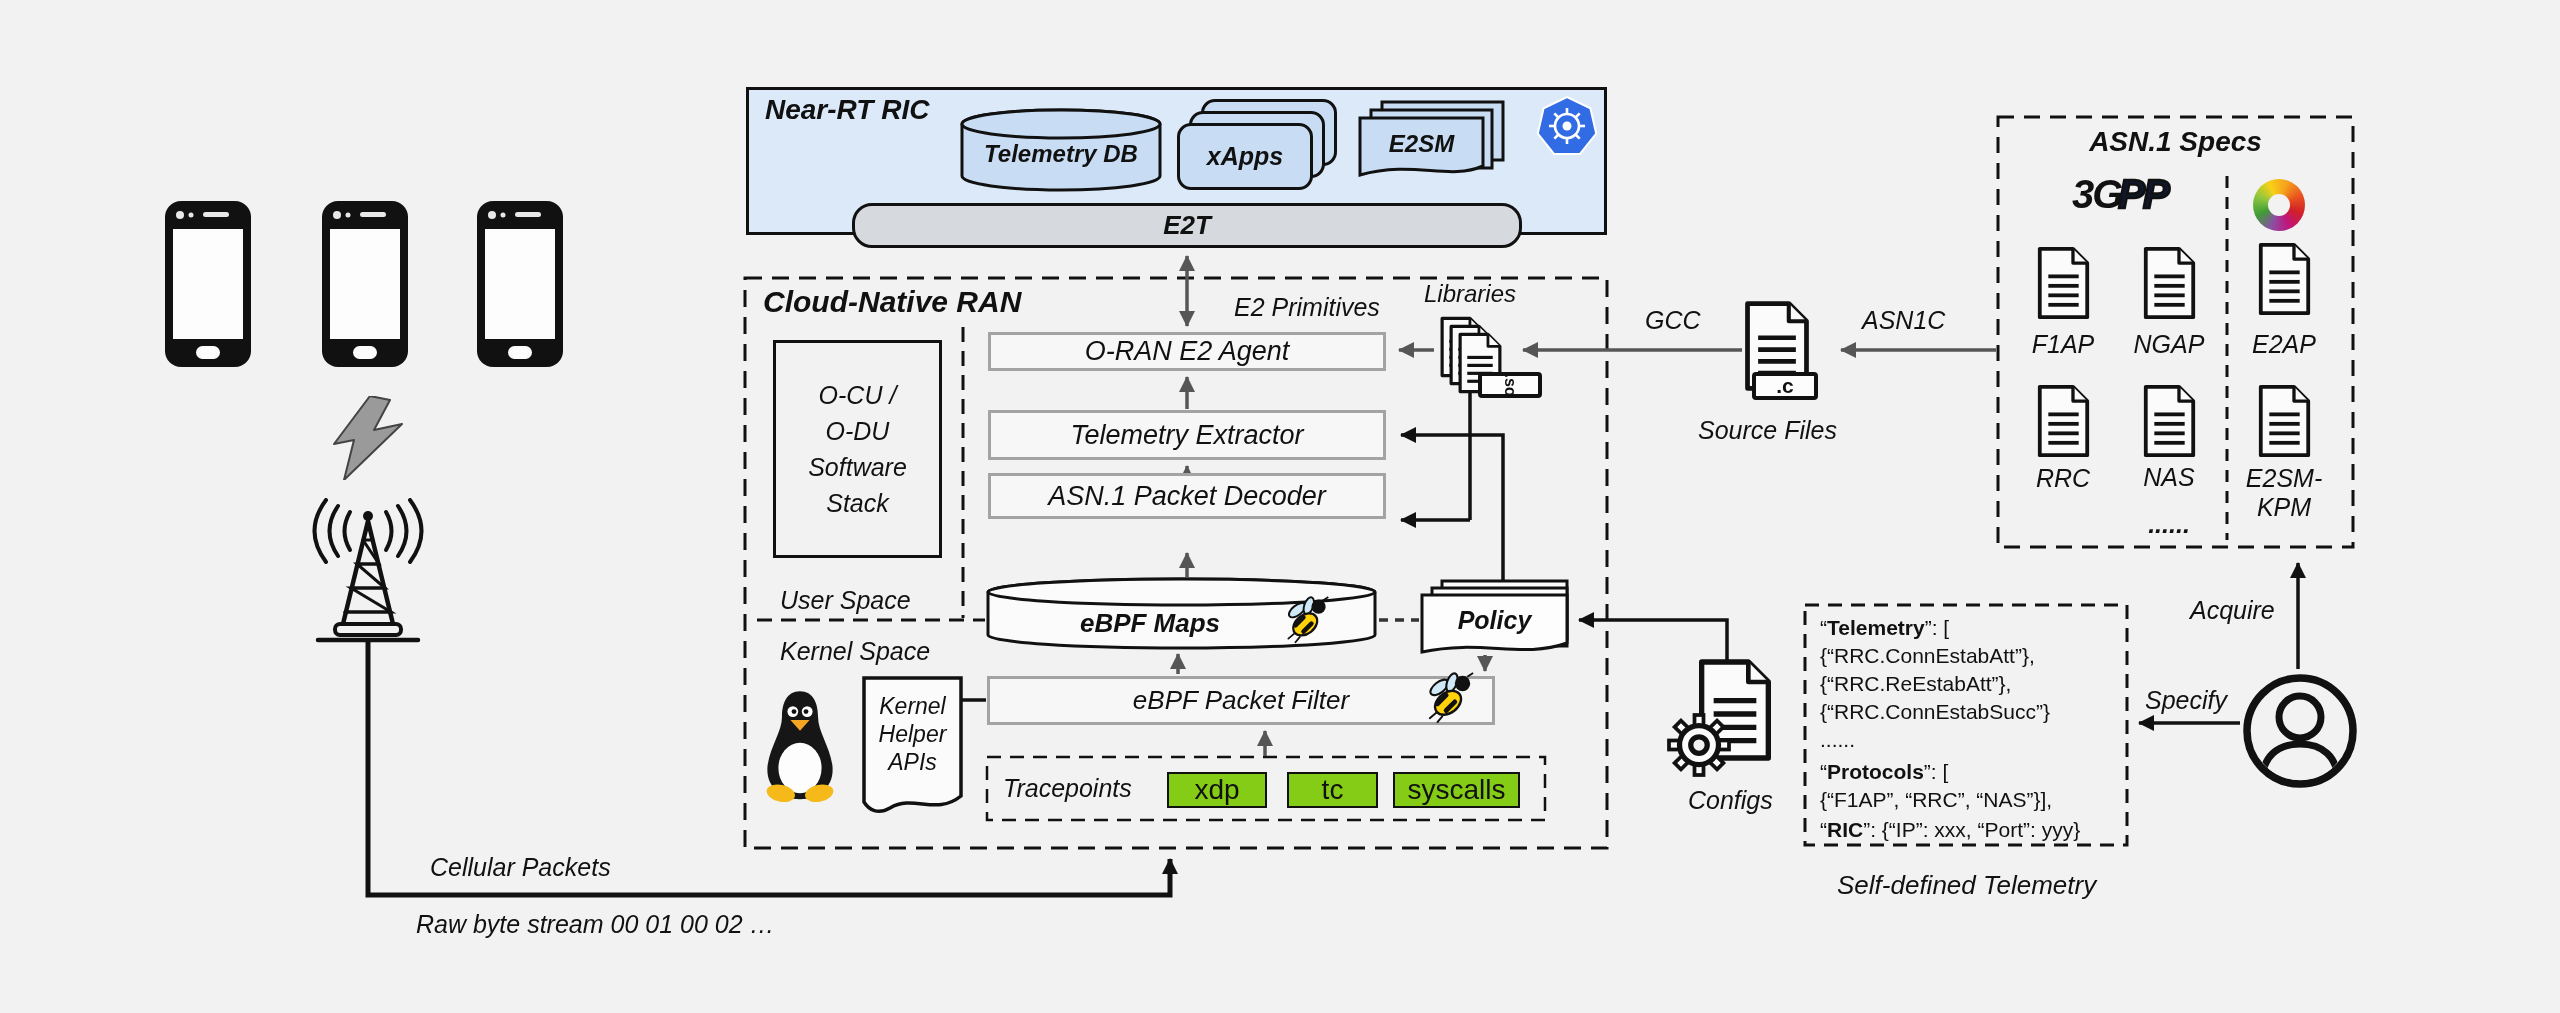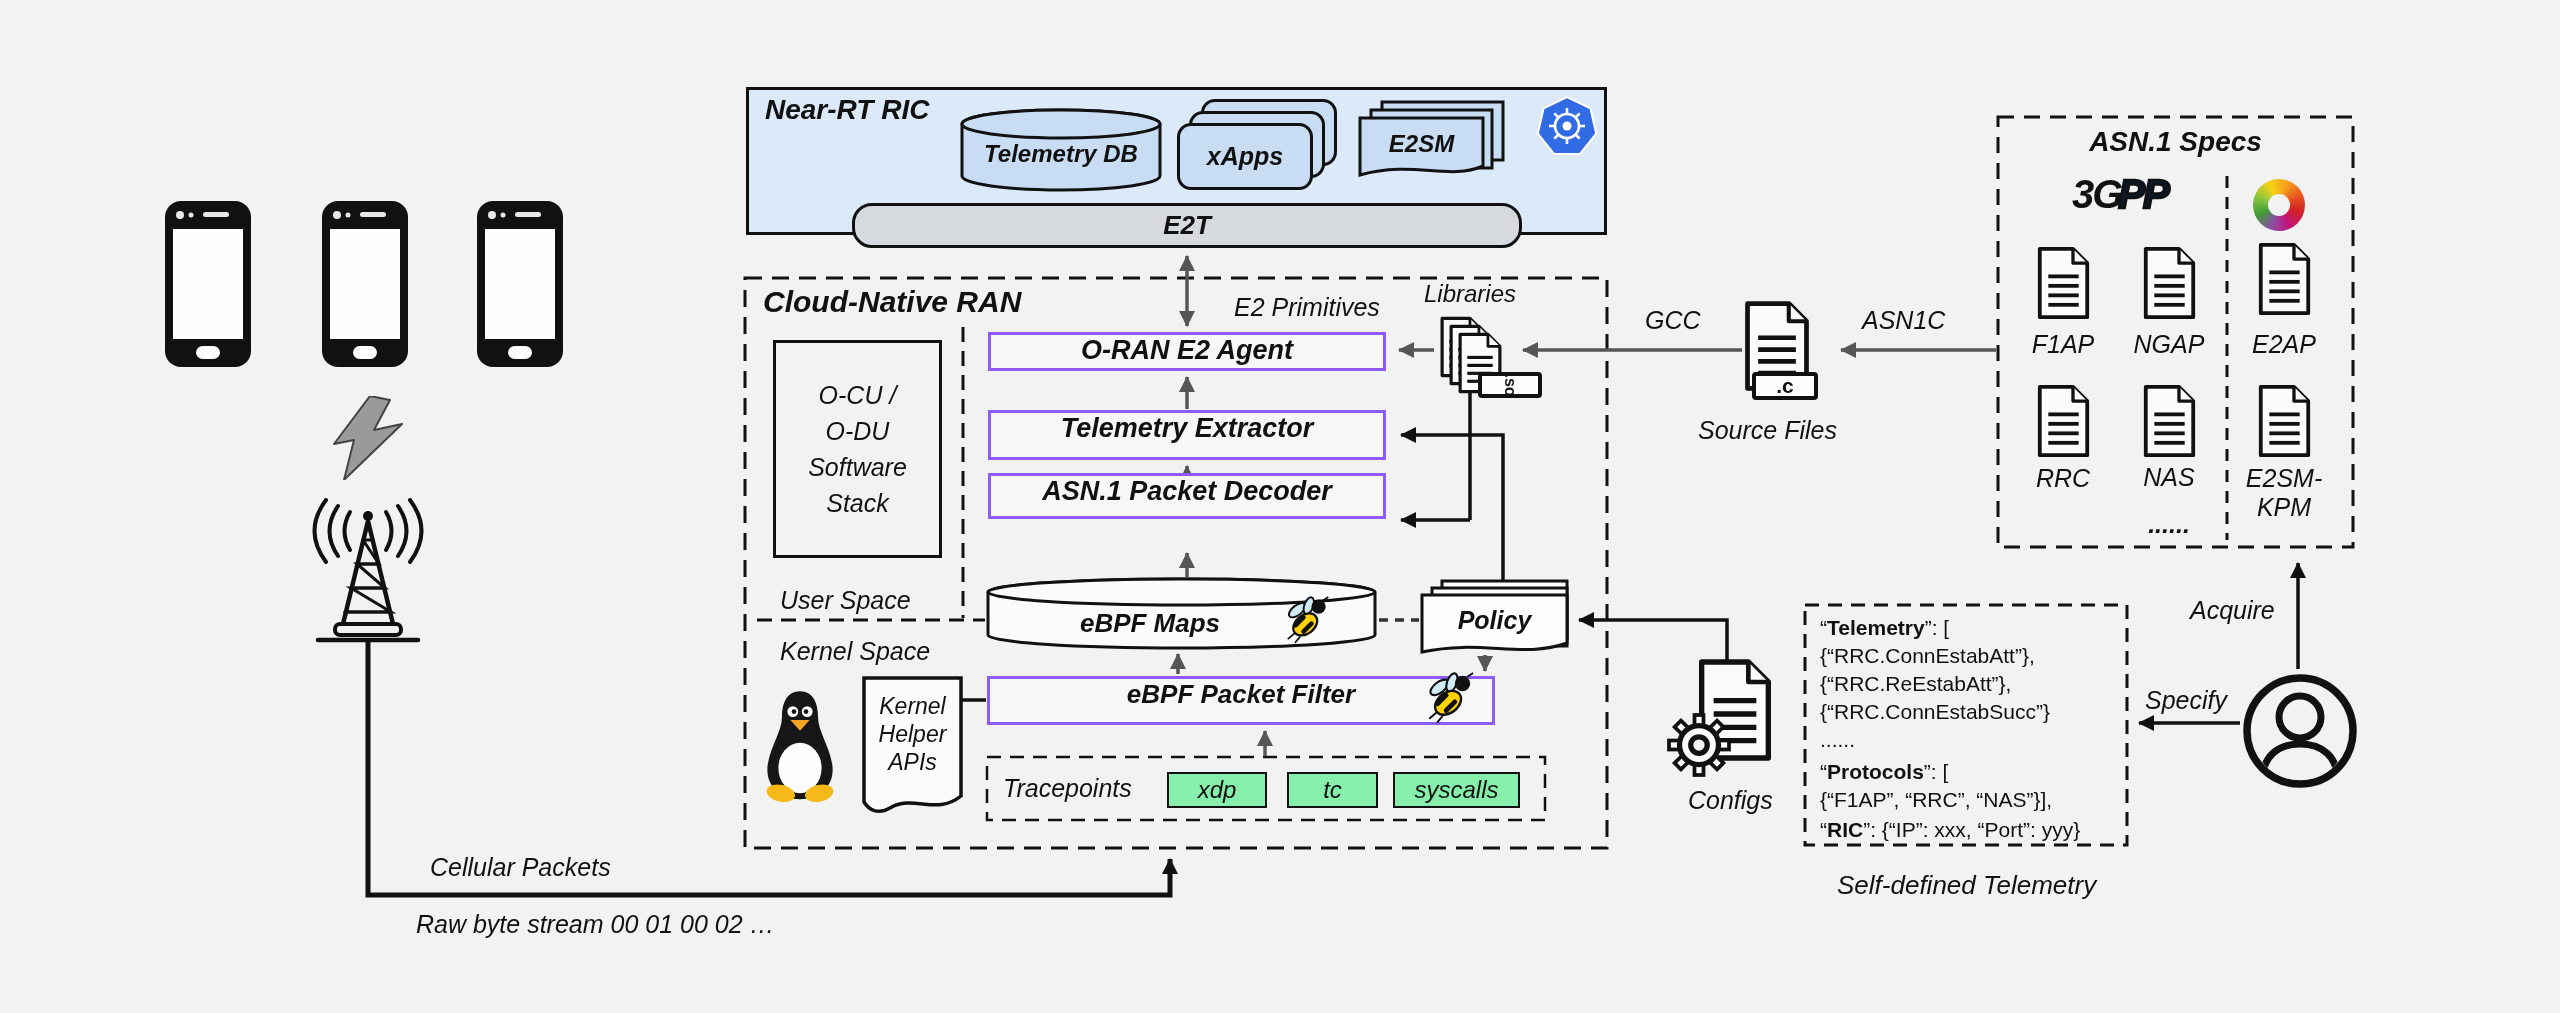--- a/index.html
+++ b/index.html
@@ -7,31 +7,31 @@
           font-family:"Liberation Sans",sans-serif;color:#111;overflow:hidden;}
   svg.ov{position:absolute;left:0;top:0;z-index:2;}
   .lbl{position:absolute;font-style:italic;white-space:nowrap;z-index:4;color:#111;}
   .b{font-weight:bold;}
   .t24{font-size:24px;}
   .t25{font-size:25px;}
   .t26{font-size:26px;}
   .t28{font-size:28px;}
   .t30{font-size:30px;}
   .ctr{text-align:center;}
-  .bx{position:absolute;box-sizing:border-box;border:3px solid #8b5cf6;background:#f7f7f7;
-      display:flex;align-items:flex-start;justify-content:center;z-index:3;
-      font-weight:bold;font-style:italic;font-size:27px;}
+  .bx{position:absolute;box-sizing:border-box;border:3px solid #a3a3a3;background:#f7f7f7;
+      display:flex;align-items:center;justify-content:center;z-index:3;
+      font-weight:normal;font-style:italic;font-size:27px;}
   .ricbox{position:absolute;box-sizing:border-box;border:3px solid #111;background:#dce9f8;z-index:1;}
   .e2t{position:absolute;box-sizing:border-box;border:3px solid #111;background:#d6dade;border-radius:20px;
        display:flex;align-items:center;justify-content:center;font-weight:bold;font-style:italic;font-size:26px;z-index:3;}
   .card{position:absolute;width:136px;height:67px;border:3px solid #111;border-radius:14px;
         background:#c8ddf4;box-sizing:border-box;z-index:3;display:flex;align-items:center;justify-content:center;
         font-weight:bold;font-style:italic;font-size:25px;}
-  .hook{position:absolute;box-sizing:border-box;border:2.5px solid #111;background:#86efac;z-index:3;
-        display:flex;align-items:center;justify-content:center;font-style:italic;font-size:24px;}
+  .hook{position:absolute;box-sizing:border-box;border:2.5px solid #111;background:#84cc16;z-index:3;
+        display:flex;align-items:center;justify-content:center;font-size:28px;}
   .ocu{position:absolute;box-sizing:border-box;border:3px solid #111;background:transparent;z-index:3;
        display:flex;align-items:center;justify-content:center;}
   .ocu .inner{font-style:italic;font-size:25px;line-height:36px;text-align:center;}
   .ic{position:absolute;z-index:5;}
   .tag{position:absolute;box-sizing:border-box;border:4px solid #111;background:#fdfdfd;z-index:6;
        display:flex;align-items:center;justify-content:center;font-weight:bold;border-radius:4px;}
   .cfg{position:absolute;left:1820px;top:614px;width:298px;font-size:21px;line-height:28px;z-index:4;}
   .cfg .k{font-weight:bold;}
   .cfgline{white-space:nowrap;}
   .oranlogo{position:absolute;left:2253px;top:179px;width:52px;height:52px;border-radius:50%;z-index:5;

